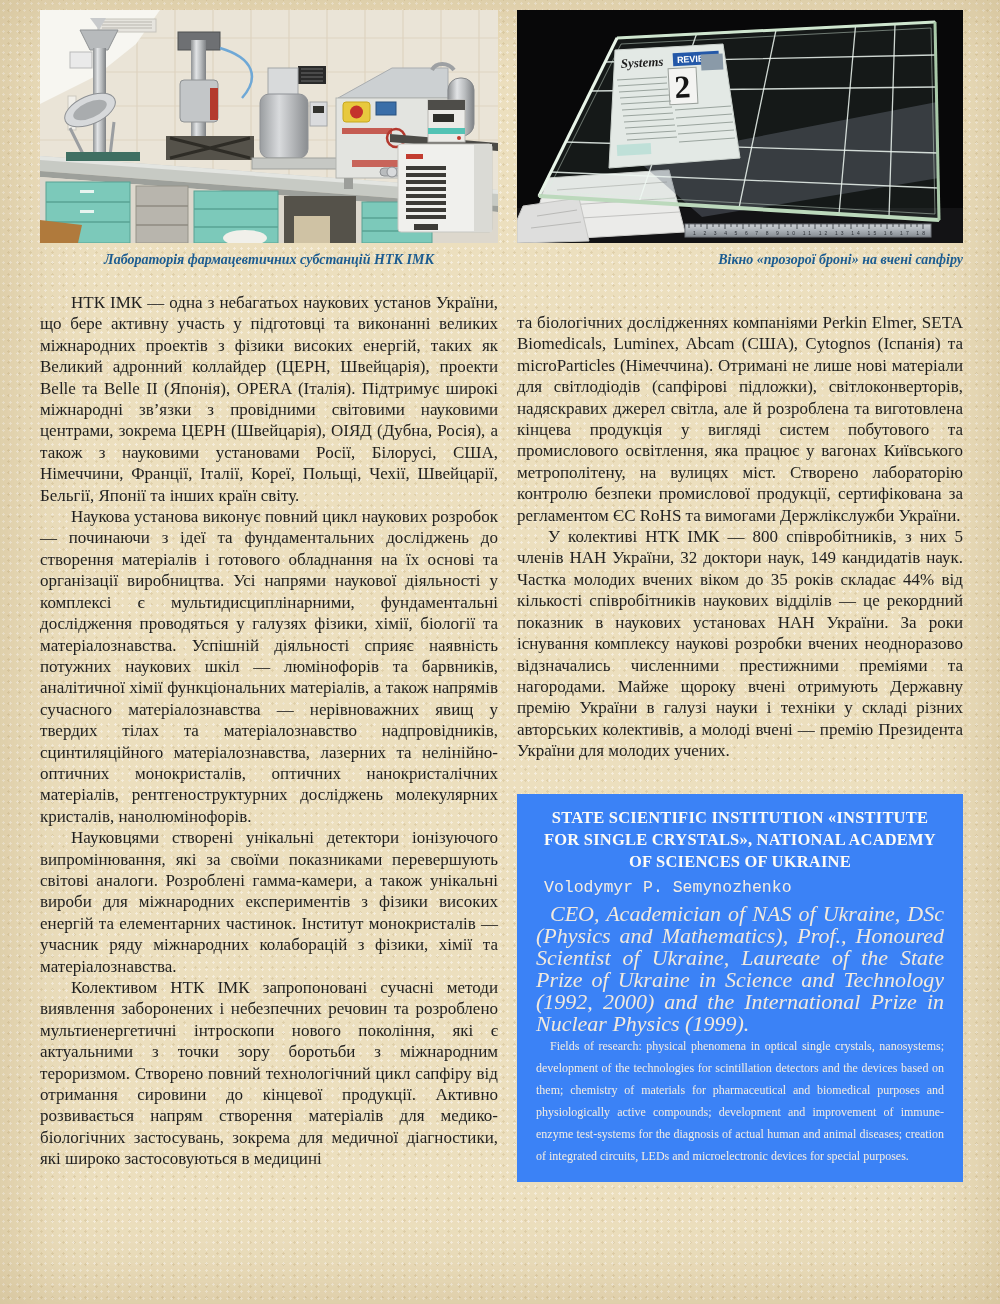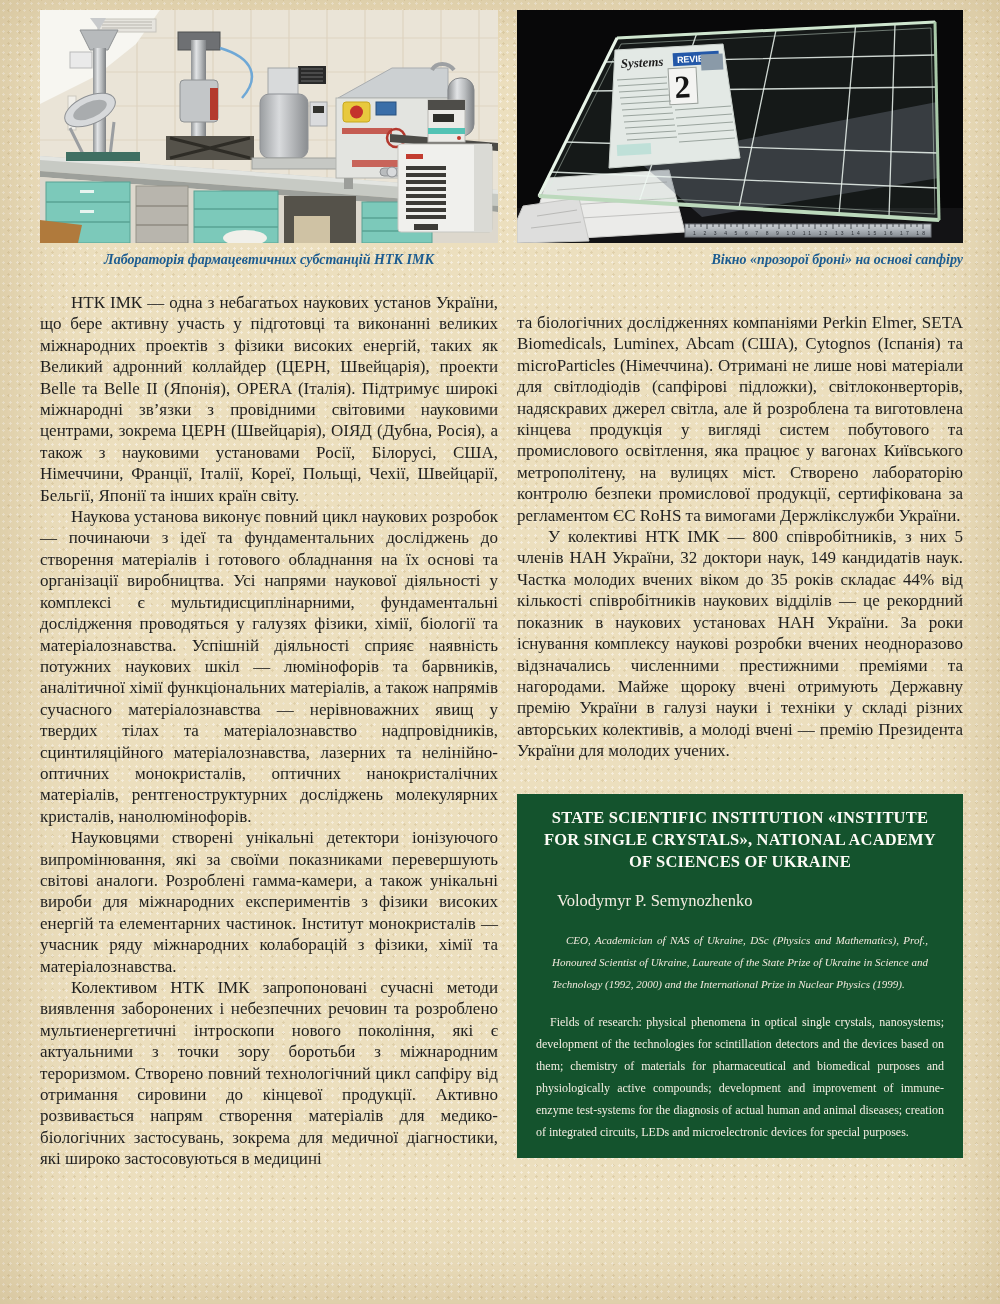--- a/index.html
+++ b/index.html
@@ -39,40 +39,40 @@
     margin:0;
     font-size:17px;
     line-height:21.4px;
     color:#1f1f1f;
     text-align:justify;
     text-indent:31px;
   }
   .bodytext p.no-indent{text-indent:0;margin-top:40px;}
   .info-box{
     margin-top:32px;
-    background:#14532d;
+    background:#3b82f6;
     box-sizing:border-box;
     width:100%;
     padding:13px 19px 15px 19px;
     color:#f4ede2;
   }
   .info-box .box-title{
     text-align:center;
     font-weight:bold;
     color:#fdfbf6;
     font-size:16.5px;
     line-height:22px;
     letter-spacing:.2px;
     margin:0 0 2px 0;
   }
   .info-box .box-person{
-    font-size:16.5px;line-height:22px;margin:17px;text-indent:4px;
+    font-size:16.5px;line-height:22px;margin:4px;text-indent:4px;font-family:Liberation Mono, monospace;
   }
   .info-box .box-bio{
-    font-style:italic;font-size:11px;line-height:22px;margin:16px;
+    font-style:italic;font-size:22px;line-height:22px;margin:0;
     text-indent:14px;text-align:justify;color:#f1e9dd;
   }
   .info-box .box-fields{
     font-size:12px;line-height:22px;margin:0;
     text-indent:14px;text-align:justify;color:#f4ede2;
   }
 </style>
 </head>
 <body>
 
@@ -278,21 +278,21 @@
           <path d="M172,214v4 M178,214v3 M184,214v3 M190,214v5 M196,214v3 M202,214v3 M208,214v5 M214,214v3 M220,214v3
                    M226,214v5 M232,214v3 M238,214v3 M244,214v5 M250,214v3 M256,214v3 M262,214v5 M268,214v3 M274,214v3
                    M280,214v5 M286,214v3 M292,214v3 M298,214v5 M304,214v3 M310,214v3 M316,214v5 M322,214v3 M328,214v3
                    M334,214v5 M340,214v3 M346,214v3 M352,214v5 M358,214v3 M364,214v3 M370,214v5 M376,214v3 M382,214v3
                    M388,214v5 M394,214v3 M400,214v3 M406,214v5"></path>
         </g>
         <text x="176" y="225" font-size="5" fill="#2e3238" font-family="Liberation Sans, sans-serif" textLength="232">1 2 3 4 5 6 7 8 9 10 11 12 13 14 15 16 17 18</text>
       </g>
     </svg>
 
-    <div class="caption right">Вікно «прозорої броні» на основі сапфіру</div>
+    <div class="caption right">Вікно «прозорої броні» на вчені сапфіру</div>
 
     <div class="bodytext">
       <p class="no-indent">та біологічних дослідженнях компаніями Perkin Elmer, SETA Biomedicals, Luminex, Abcam (США), Cytognos (Іспанія) та microParticles (Німеччина). Отримані не лише нові матеріали для світлодіодів (сапфірові підложки), світлоконверторів, надяскравих джерел світла, але й розроблена та виготовлена кінцева продукція у вигляді систем побутового та промислового освітлення, яка працює у вагонах Київського метрополітену, на вулицях міст. Створено лабораторію контролю безпеки промислової продукції, сертифікована за регламентом ЄС RoHS та вимогами Держлікслужби України.</p>
       <p>У колективі НТК ІМК — 800 співробітників, з них 5 членів НАН України, 32 доктори наук, 149 кандидатів наук. Частка молодих вчених віком до 35 років складає 44% від кількості співробітників наукових відділів — це рекордний показник в наукових установах НАН України. За роки існування комплексу наукові розробки вчених неодноразово відзначались численними престижними преміями та нагородами. Майже щороку вчені отримують Державну премію України в галузі науки і техніки у складі різних авторських колективів, а молоді вчені — премію Президента України для молодих учених.</p>
     </div>
 
     <div class="info-box">
       <p class="box-title">STATE SCIENTIFIC INSTITUTION «INSTITUTE FOR SINGLE CRYSTALS», NATIONAL ACADEMY OF SCIENCES OF UKRAINE</p>
       <p class="box-person">Volodymyr P. Semynozhenko</p>
       <p class="box-bio">CEO, Academician of NAS of Ukraine, DSc (Physics and Mathematics), Prof., Honoured Scientist of Ukraine, Laureate of the State Prize of Ukraine in Science and Technology (1992, 2000) and the International Prize in Nuclear Physics (1999).</p>

